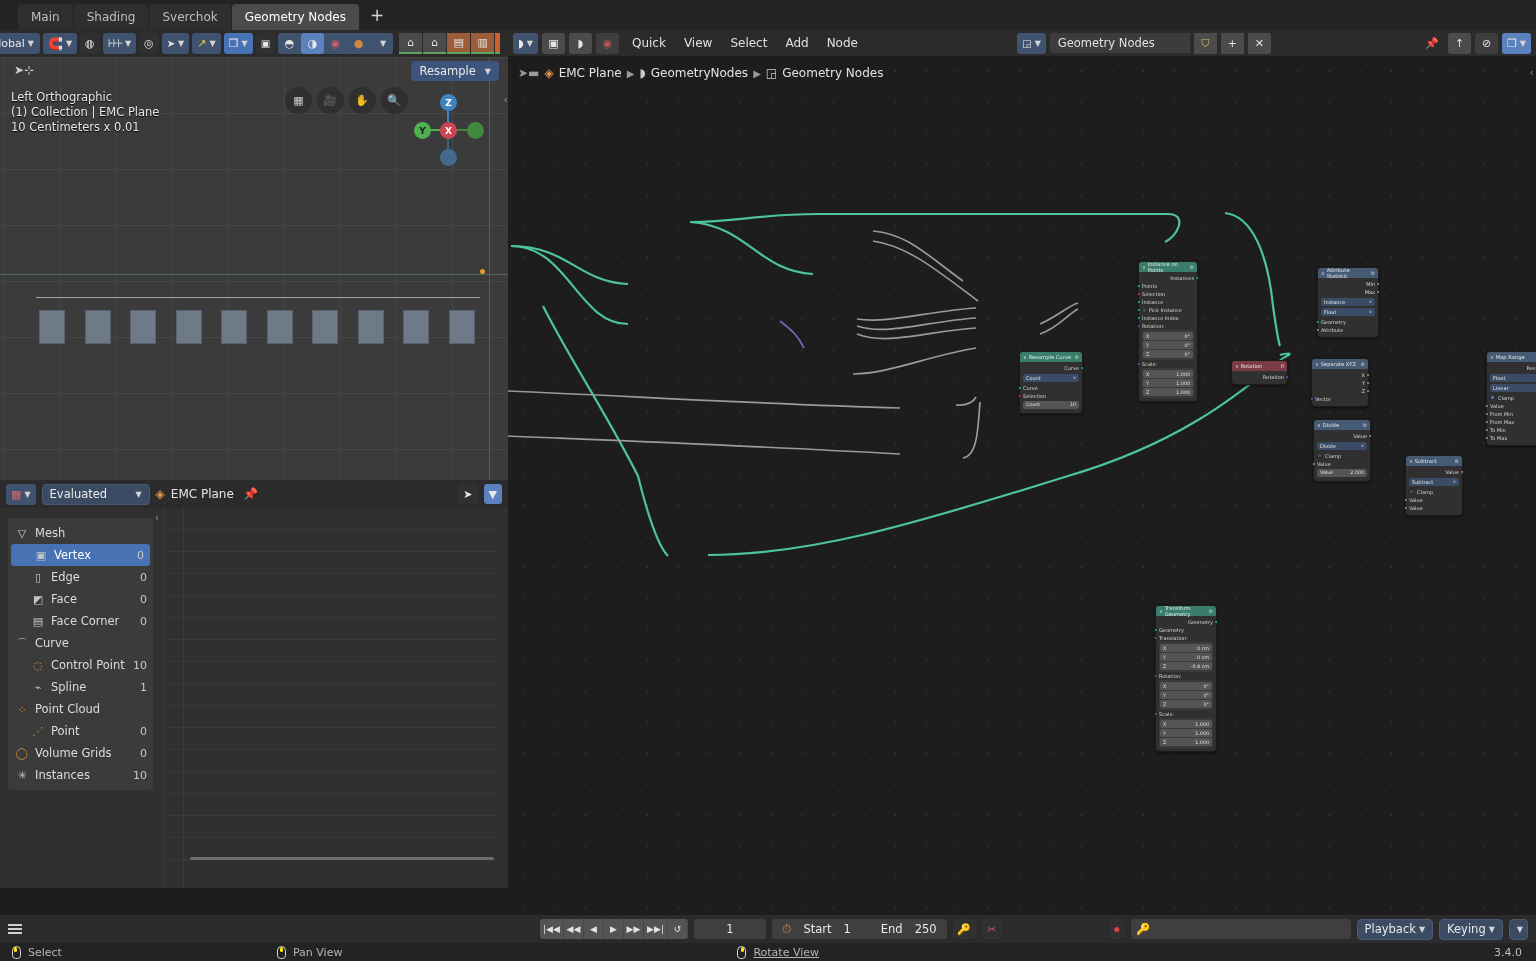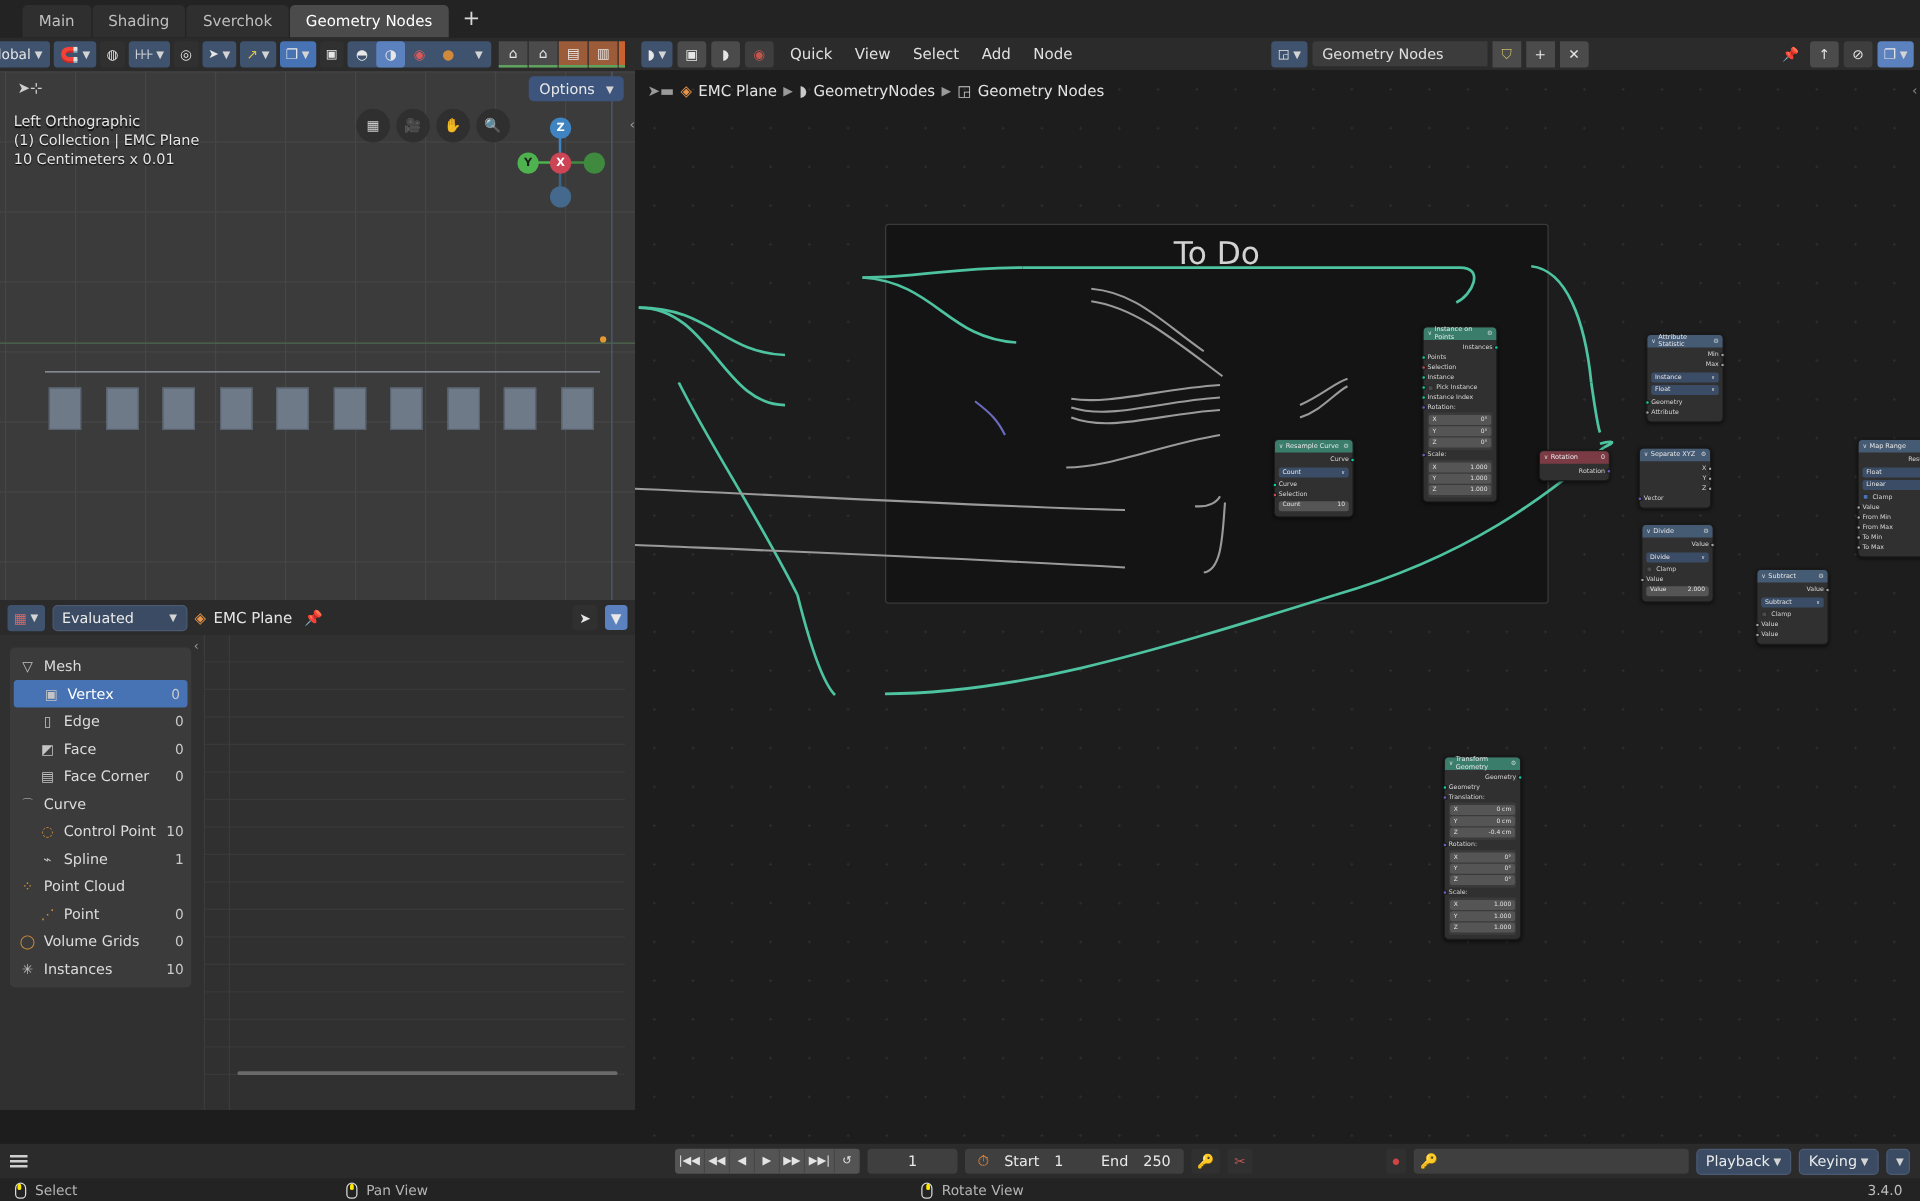--- a/index.html
+++ b/index.html
@@ -300,21 +300,21 @@
       </div>
     <div style="position:absolute;left:36px;top:240px;width:444px;height:1px;background:#9ba3ac;"></div>
     <div style="position:absolute;left:480px;top:212px;width:5px;height:5px;border-radius:50%;background:#e59a2f;"></div>
 
     <div style="position:absolute;left:14px;top:6px;color:#cfcfcf;font-size:12px;">➤⊹</div>
     <div class="vtext" style="top:33px;">Left Orthographic</div>
     <div class="vtext" style="top:48px;text-align:center;">(1) Collection | EMC Plane</div>
     <div class="vtext" style="top:63px;">10 Centimeters x 0.01</div>
 
     <div class="options-btn">
-      <span>Options</span>
+      <span>Resample</span>
         <span class="chev">▼</span>
     </div>
 
     <div style="position:absolute;right:100px;top:30px;display:flex;gap:5px;">
       <div class="nav-circle">▦</div>
       <div class="nav-circle">🎥</div>
       <div class="nav-circle">✋</div>
       <div class="nav-circle">🔍</div>
     </div>
 
@@ -488,23 +488,20 @@
         <span>EMC Plane</span>
         <span class="bc-sep">▶</span>
         <span style="color: rgb(201, 201, 201);">◗</span>
         <span>GeometryNodes</span>
         <span class="bc-sep">▶</span>
         <span style="color: rgb(201, 201, 201);">◲</span>
         <span>Geometry Nodes</span>
       </div>
     <div style="position:absolute;right:2px;top:10px;color:#8a8a8a;font-size:11px;">‹</div>
 
-    <div class="frame" style="left:200px;top:123px;width:531px;height:304px;">
-      <div class="frame-label">To Do</div>
-    </div>
 
     <svg class="wires" width="1028" height="859">
       <g fill="none" stroke="#4dc3a0" stroke-width="2.2">
         <path d="M3,190 C60,190 70,226 120,228"></path>
         <path d="M3,190 C60,190 70,268 120,268"></path>
         <path d="M182,166 C230,166 250,158 310,158"></path>
         <path d="M310,158 L660,158"></path>
         <path d="M660,158 C680,158 670,180 657,186"></path>
         <path d="M182,166 C240,170 250,215 305,218"></path>
         <path d="M717,157 C745,160 760,200 765,250"></path>
@@ -925,21 +922,21 @@
             <i></i>
           </div>
           <span>Select</span>
         </div>
         <div class="mousehint" style="margin-left: 160px;">
           <div class="mouse mm">
             <i></i>
           </div>
           <span>Pan View</span>
         </div>
-        <div class="mousehint" style="margin-left: 340px;">
+        <div class="mousehint" style="margin-left: 340px; text-decoration: underline;">
           <div class="mouse mm">
             <i></i>
           </div>
           <span>Rotate View</span>
         </div>
       </div>
     <div style="flex:1"></div>
     <div style="padding-right:14px;color:#bdbdbd;">3.4.0</div>
   </div>
 

